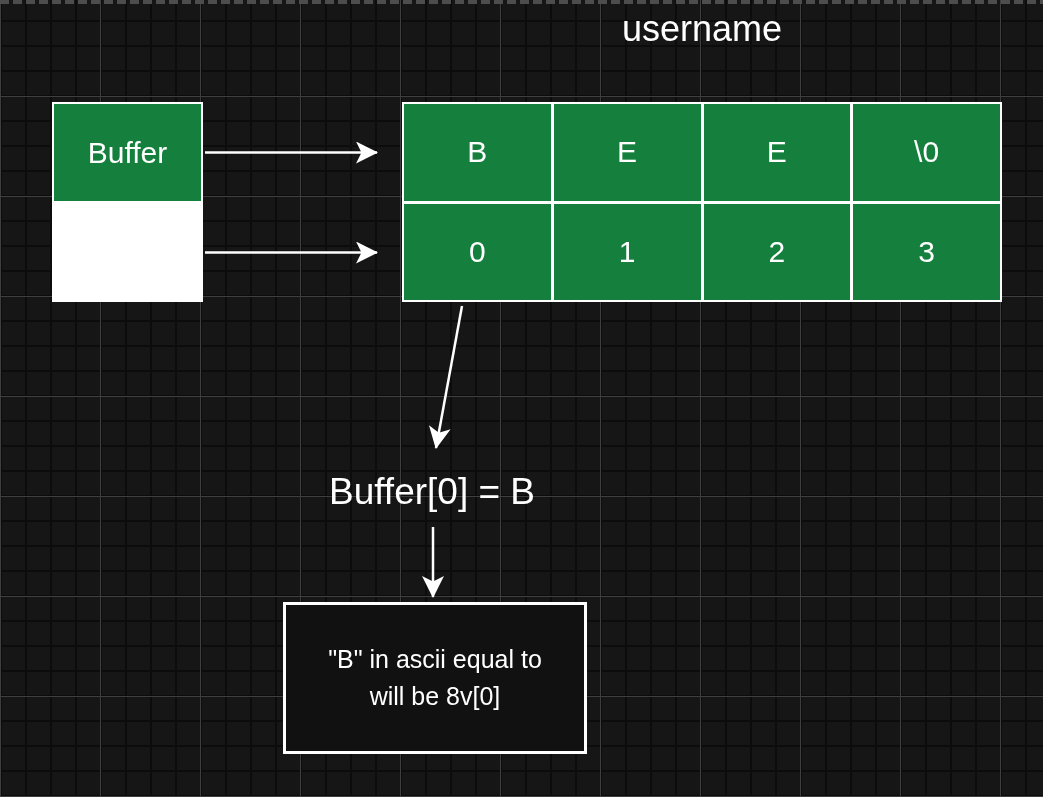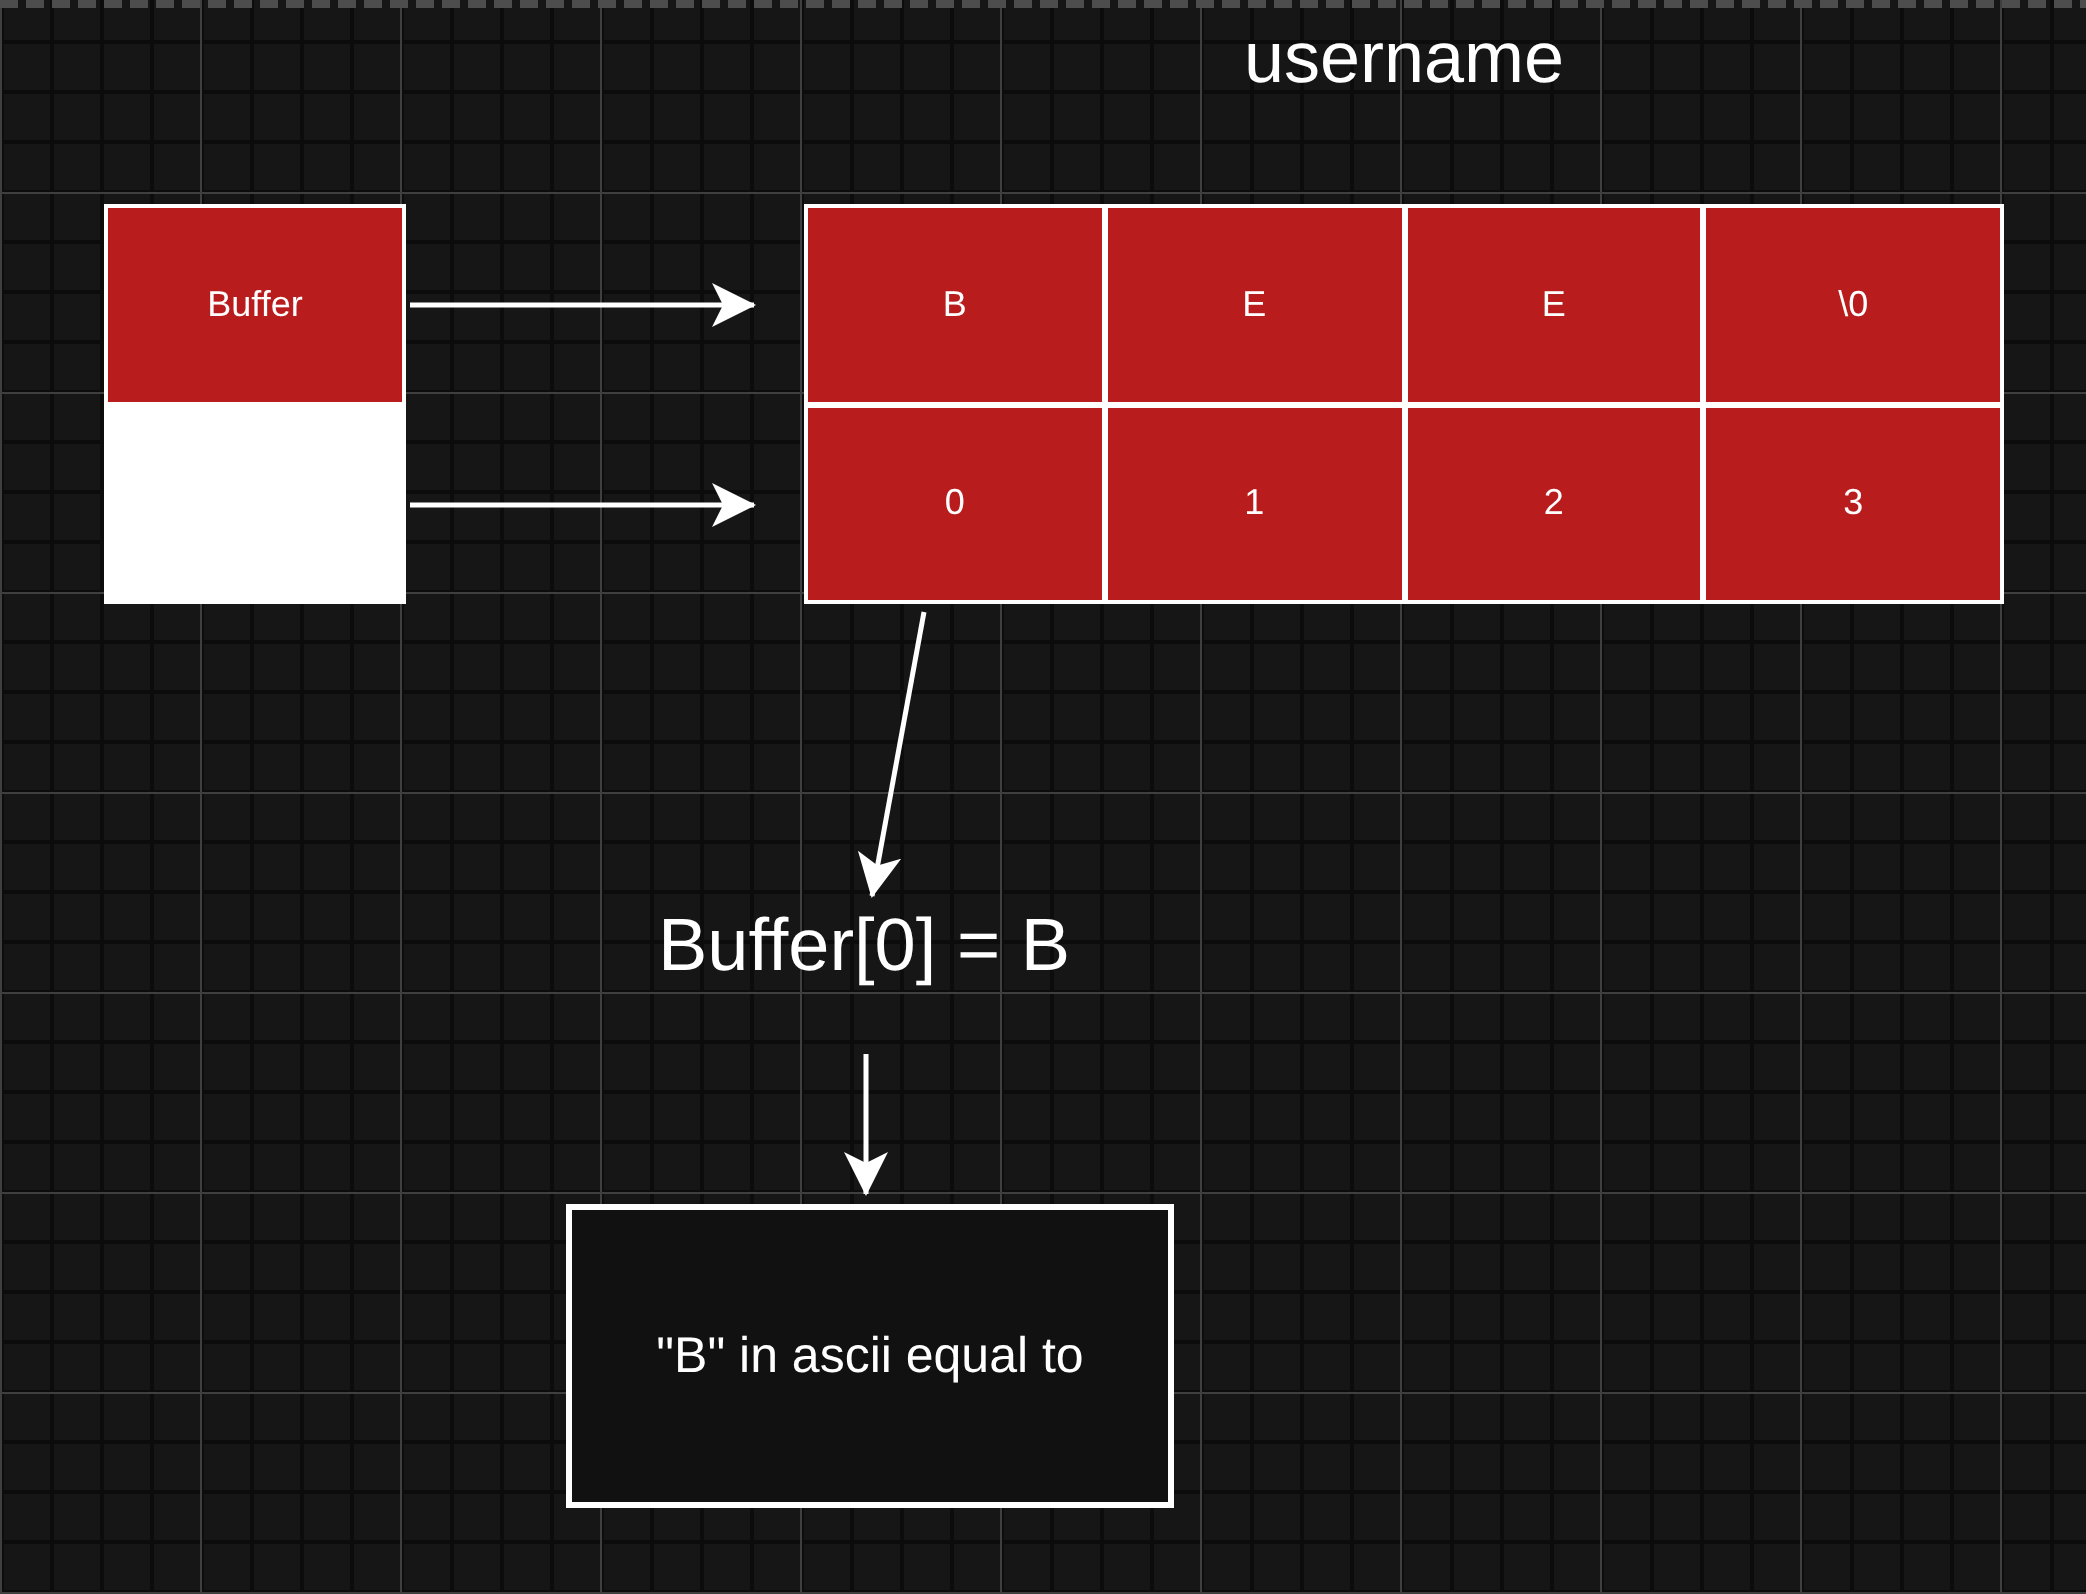--- a/index.html
+++ b/index.html
@@ -49,36 +49,36 @@
     gap: 2px;
   }
   .array-table {
     left: 402px; top: 102px;
     width: 600px; height: 200px;
     grid-template-columns: repeat(4, 1fr);
     grid-template-rows: 1fr 1fr;
     gap: 3px;
   }
   .cell {
-    background: #b91c1c;
+    background: #15803d;
     display: flex;
     align-items: center;
     justify-content: center;
-    font-size: 18px;
+    font-size: 30px;
   }
   .arrows-layer {
     position: absolute;
     inset: 0;
     width: 100%;
     height: 100%;
     pointer-events: none;
   }
   .annotation-text {
     position: absolute;
-    top: 452px;
+    top: 471px;
     left: 432px;
     transform: translateX(-50%);
     font-size: 37px;
     white-space: nowrap;
   }
   .note-box {
     position: absolute;
     left: 283px; top: 602px;
     width: 304px; height: 152px;
     box-sizing: border-box;
@@ -134,15 +134,16 @@
     <div class="cell">0</div>
     <div class="cell">1</div>
     <div class="cell">2</div>
     <div class="cell">3</div>
   </div>
 
   <div class="annotation-text">Buffer[0] = B</div>
 
   <div class="note-box">
     <div>"B" in ascii equal to</div>
+    <div>will be 8v[0]</div>
   </div>
 
 </div>
 
 </body></html>

